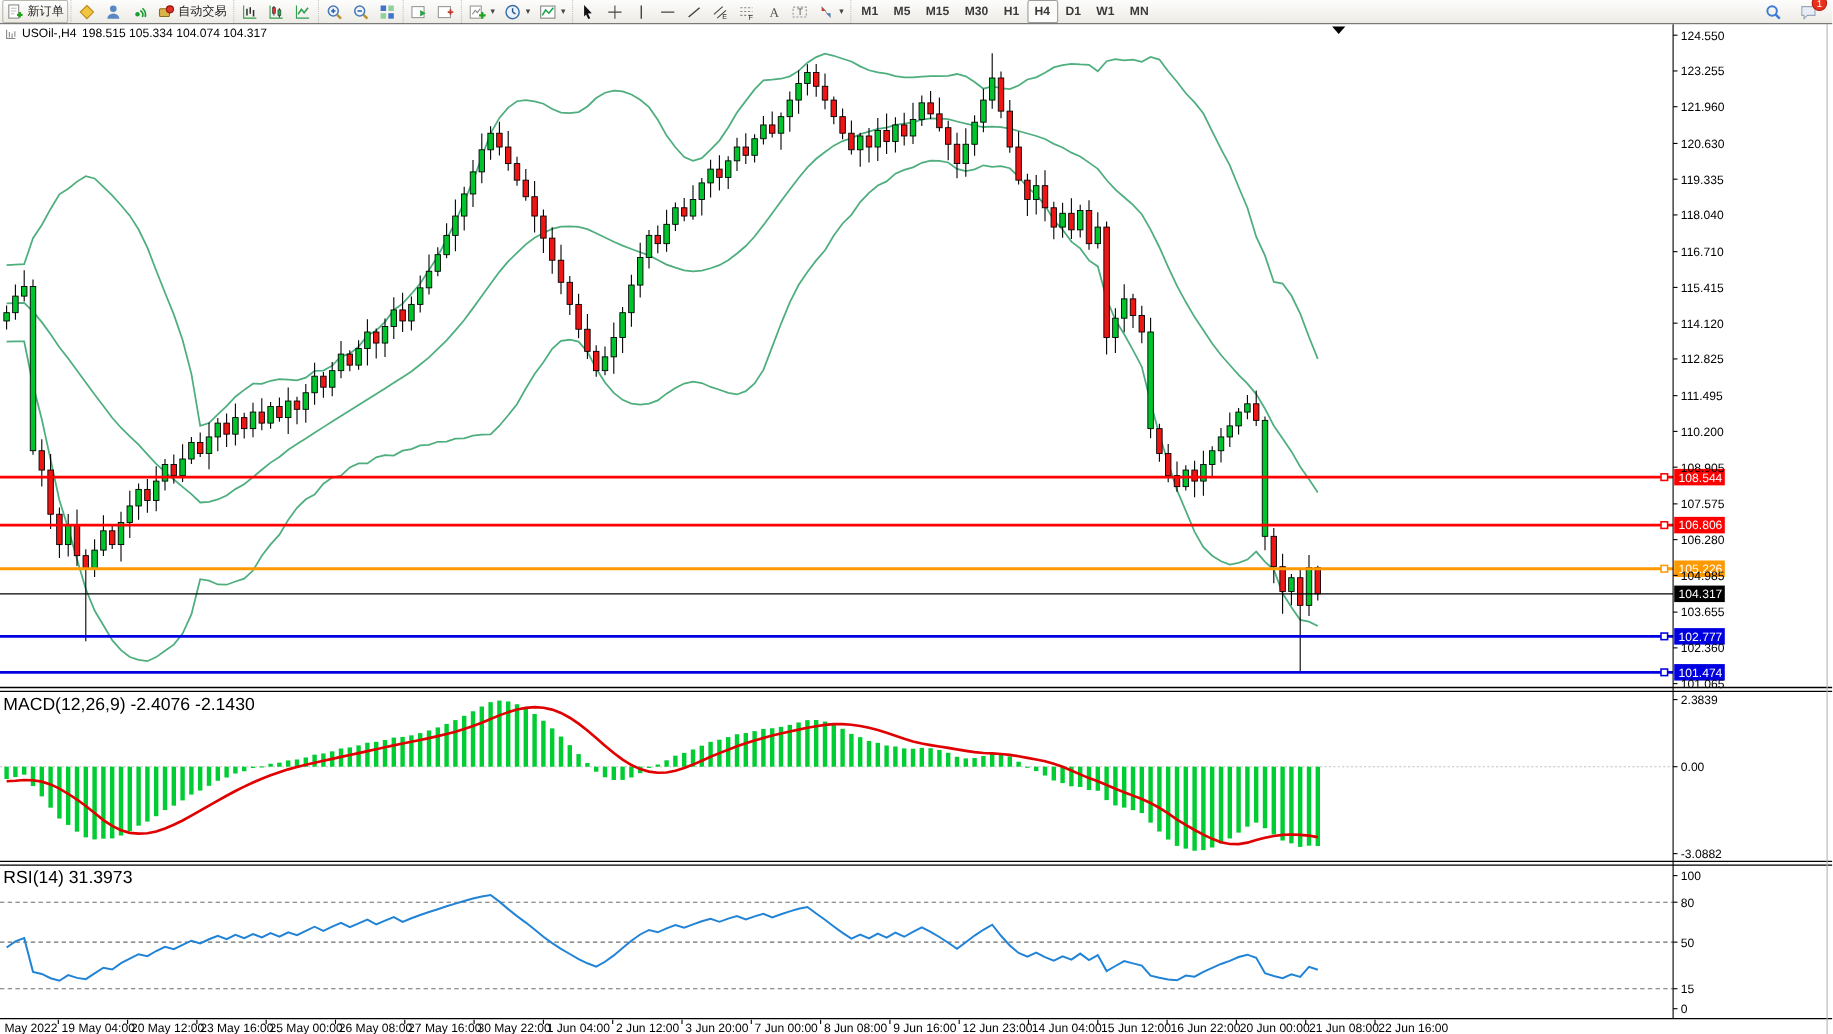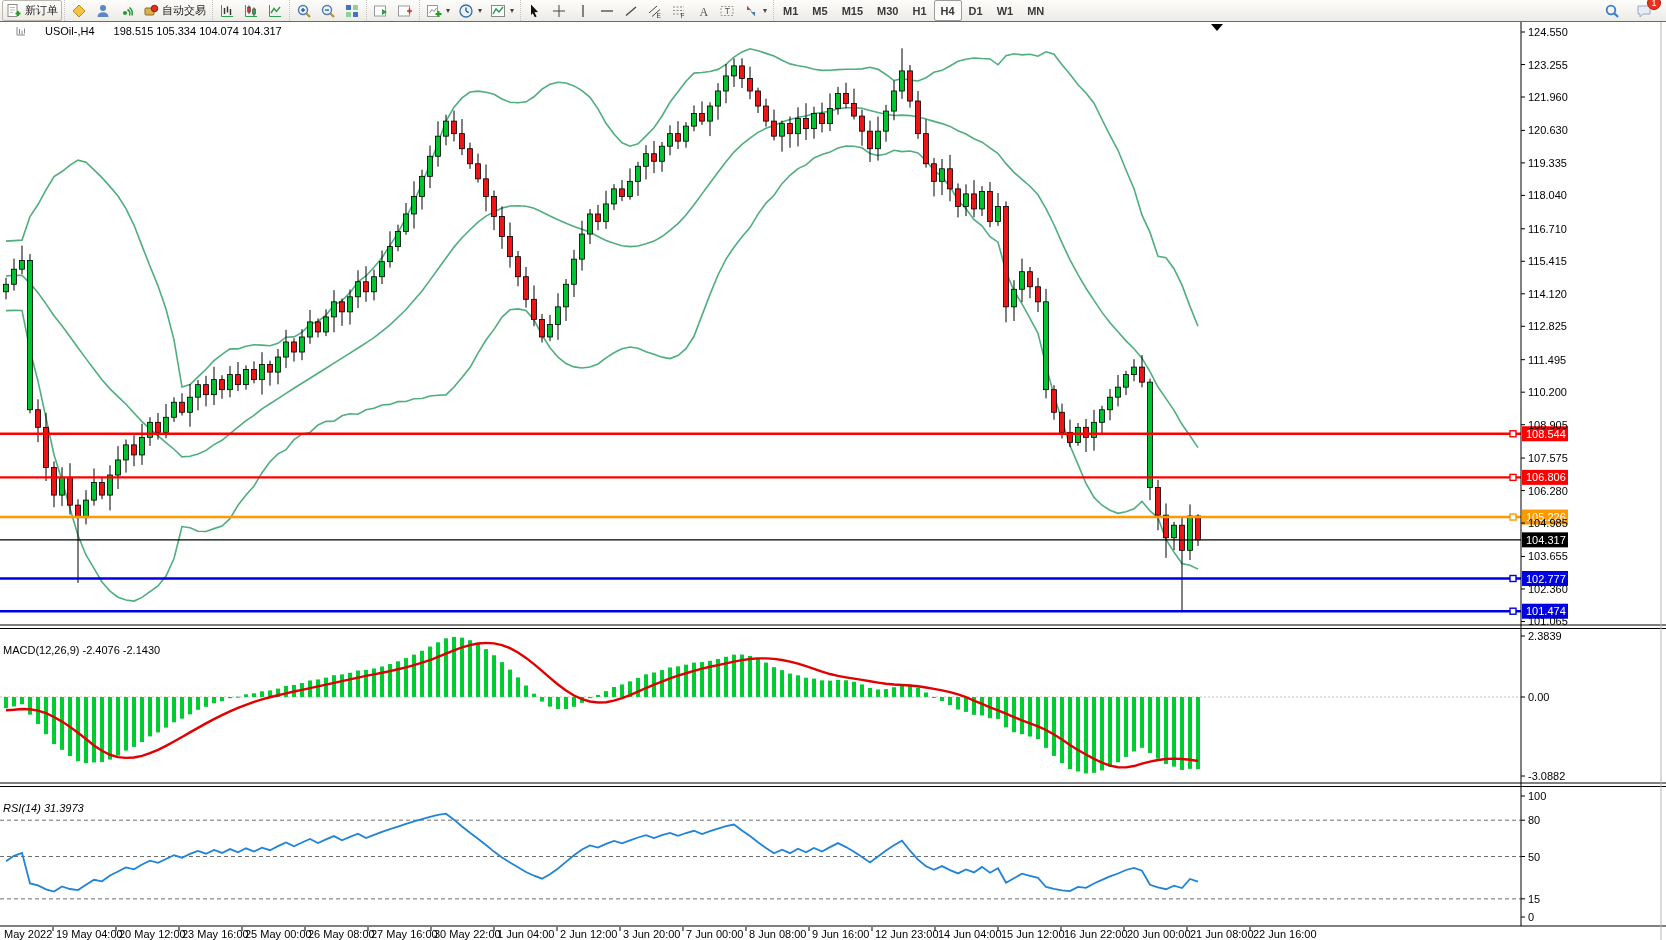--- a/index.html
+++ b/index.html
@@ -14,22 +14,22 @@
   .tb-btn{display:flex;align-items:center;gap:3px;height:19px;padding:0 3px;border:1px solid transparent;}
   .raised{border:1px solid #b9b7ae;background:linear-gradient(#fff,#eceae2);border-radius:2px;}
   .ic{display:inline-flex;width:16px;height:16px;}
   .caret{font-size:8px;color:#444;margin-left:1px;}
   .tf-btn{height:19px;padding:0 6px;border:1px solid transparent;font-weight:700;color:#3a3a3a;font-size:11px;display:flex;align-items:center;}
   .tf-btn.active{background:#fbfbf9;border:1px solid #9d9d9d;border-radius:2px;}
   #tb-right{margin-left:auto;display:flex;align-items:center;gap:8px;padding-right:10px;}
   .badge{position:absolute;right:-6px;top:-5px;background:#e8321e;color:#fff;font-size:9px;
     border-radius:50%;width:12px;height:12px;display:flex;align-items:center;justify-content:center;border:1px solid #b11607;}
   
-  .pane-label{position:absolute;z-index:1;font-size:11px;color:#000;white-space:nowrap;margin-top:12px;}
-  #chart-title{position:absolute;left:5px;top:25px;z-index:3;display:flex;align-items:center;gap:19px;font-size:11px;color:#000;margin-left:11px;}
+  .pane-label{position:absolute;z-index:1;font-size:16px;color:#000;white-space:nowrap;}
+  #chart-title{position:absolute;left:5px;top:25px;z-index:3;display:flex;align-items:center;gap:5px;font-size:11px;color:#000;}
   #chart-svg{position:absolute;left:0;top:0;z-index:2;pointer-events:none;}
   #scroll-marker{position:absolute;left:1211px;top:24px;z-index:3;width:0;height:0;
     border-left:6px solid transparent;border-right:6px solid transparent;border-top:7px solid #000;}
 </style>
 </head>
 <body>
 
 <div id="app">
 
   <div id="toolbar">
@@ -299,21 +299,21 @@
     <span class="ic" style="width:10px;height:10px">
       <svg viewBox="0 0 10 10">
           <path d="M1 1v8h8" stroke="#888" fill="none"></path>
           <path d="M3.5 3v5M6 4.5v4M8.5 2.5v5" stroke="#888"></path>
         </svg>
     </span>
     <span>USOil-,H4</span>
     <span>198.515 105.334 104.074 104.317</span>
   </div>
   <div class="pane-label" style="left:3px;top:632px;">MACD(12,26,9) -2.4076 -2.1430</div>
-  <div class="pane-label" style="left:3px;top:790px;font-style:italic;">RSI(14) 31.3973</div>
+  <div class="pane-label" style="left:3px;top:790px;">RSI(14) 31.3973</div>
   <div id="scroll-marker"></div>
 
   <svg id="chart-svg" width="1666" height="940">
       <defs>
         <clipPath id="mainClip">
           <rect x="0" y="22" width="1521" height="603"></rect>
         </clipPath>
         <clipPath id="macdClip">
           <rect x="0" y="629" width="1521" height="154"></rect>
         </clipPath>

